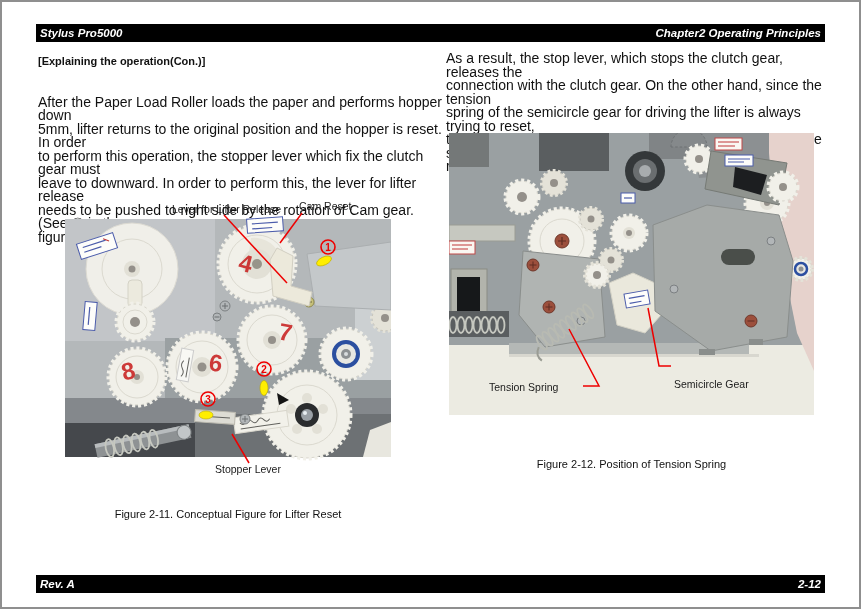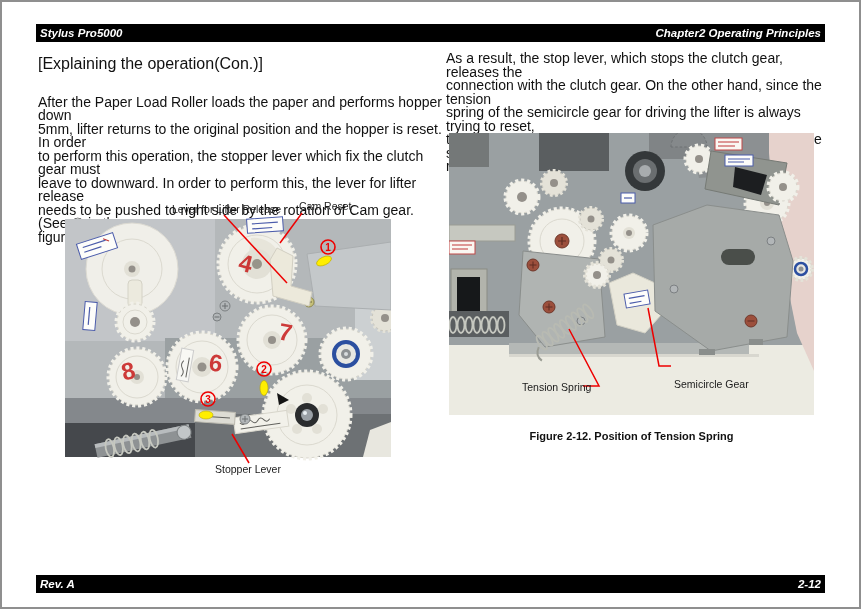--- a/index.html
+++ b/index.html
@@ -4,24 +4,24 @@
 <style>
   html,body{margin:0;padding:0;background:#d6d6d6;}
   #canvas{position:relative;width:861px;height:609px;background:#ffffff;
           border:2px solid #8f8f8f;box-sizing:border-box;overflow:hidden;
           font-family:"Liberation Sans", sans-serif;color:#111;}
   .bar{position:absolute;left:34px;width:789px;height:18px;background:#000;color:#fff;
        display:flex;justify-content:space-between;align-items:center;
        font-style:italic;font-weight:bold;font-size:11.5px;padding:0 4px;box-sizing:border-box;}
   #header-bar{top:22px;}
   #footer-bar{top:573px;}
-  .col-heading{position:absolute;font-weight:normal;font-size:16px;}
+  .col-heading{position:absolute;font-weight:bold;font-size:11px;}
   .body-text{position:absolute;font-size:14px;line-height:13.5px;white-space:pre-line;}
   .fig-label{position:absolute;font-size:10.5px;color:#1a1a1a;white-space:nowrap;}
-  .fig-caption{position:absolute;font-weight:bold;font-size:11px;text-align:center;}
+  .fig-caption{position:absolute;font-weight:normal;font-size:11px;text-align:center;margin-top:28px;}
   svg{position:absolute;}
   
   .gear-body{fill:#f1f0e9;stroke:#d8d6cc;stroke-width:1;}
   .gear-dim{fill:#e4e2d8;stroke:#c9c7bd;stroke-width:1;}
   .teeth{fill:none;stroke:#f1f0e9;stroke-width:5;stroke-dasharray:3 2.7;}
   .teeth-dim{fill:none;stroke:#e4e2d8;stroke-width:4;stroke-dasharray:2.6 2.4;}
   .rim{fill:none;stroke:#dbd9cf;stroke-width:1;}
   .hub1{fill:#e2e0d6;}.hub2{fill:#94908a;}
   .scribble{fill:#c92121;font-weight:bold;font-size:24px;opacity:.88;}
   .leader{stroke:#ee0000;stroke-width:1.5;fill:none;}
@@ -246,20 +246,21 @@
       <text class="callout-num" x="143" y="204.5">3</text>
       <g transform="translate(141,217)">
           <ellipse class="ymark" rx="7" ry="4"></ellipse>
         </g>
     </g>
   </svg>
 
   <div class="fig-label" style="left:156px;top:201px;margin-left:14px;">Lever for Lifter Release</div>
   <div class="fig-label" style="left:297px;top:198px;">Cam Reset</div>
   <div class="fig-label" style="left:213px;top:461px;">Stopper Lever</div>
+  <div class="fig-caption" style="left:63px;top:478px;width:326px;">Figure 2-11. Conceptual Figure for Lifter Reset</div>
 
   <svg style="left:447px;top:131px;" width="365" height="282" viewBox="0 0 365 282">
     <g>
       <rect x="0" y="0" width="365" height="282" fill="#ecebe2"></rect>
       <rect x="0" y="0" width="365" height="212" fill="#9aa0a2"></rect>
       <polygon points="318,0 365,0 365,238 348,200 332,120 322,40" fill="#e6d2cc"></polygon>
       <rect x="0" y="0" width="40" height="34" fill="#747878"></rect>
       <rect x="90" y="0" width="70" height="38" fill="#5a5e60"></rect>
       <rect x="200" y="0" width="40" height="26" fill="#808486"></rect>
       <polygon points="240,0 320,0 320,40 250,45" fill="#8c9092"></polygon>
@@ -430,21 +431,21 @@
       </g>
       <path d="M-33,2 q-8,5 -5,13" fill="none" stroke="#9a9c94" stroke-width="2"></path>
     </g>
 
     <g>
       <polyline class="leader" points="134,253 150,253 120,196"></polyline>
       <polyline class="leader" points="222,233 210,233 199,175"></polyline>
     </g>
   </svg>
 
-  <div class="fig-label" style="left:520px;top:379px;">Tension Spring</div>
+  <div class="fig-label" style="left:487px;top:379px;">Tension Spring</div>
   <div class="fig-label" style="left:672px;top:376px;">Semicircle Gear</div>
   <div class="fig-caption" style="left:447px;top:428px;width:365px;">Figure 2-12. Position of Tension Spring</div>
 
   <div class="bar" id="footer-bar">
     <span>Rev. A</span>
     <span>2-12</span>
   </div>
 
 </div>
 

